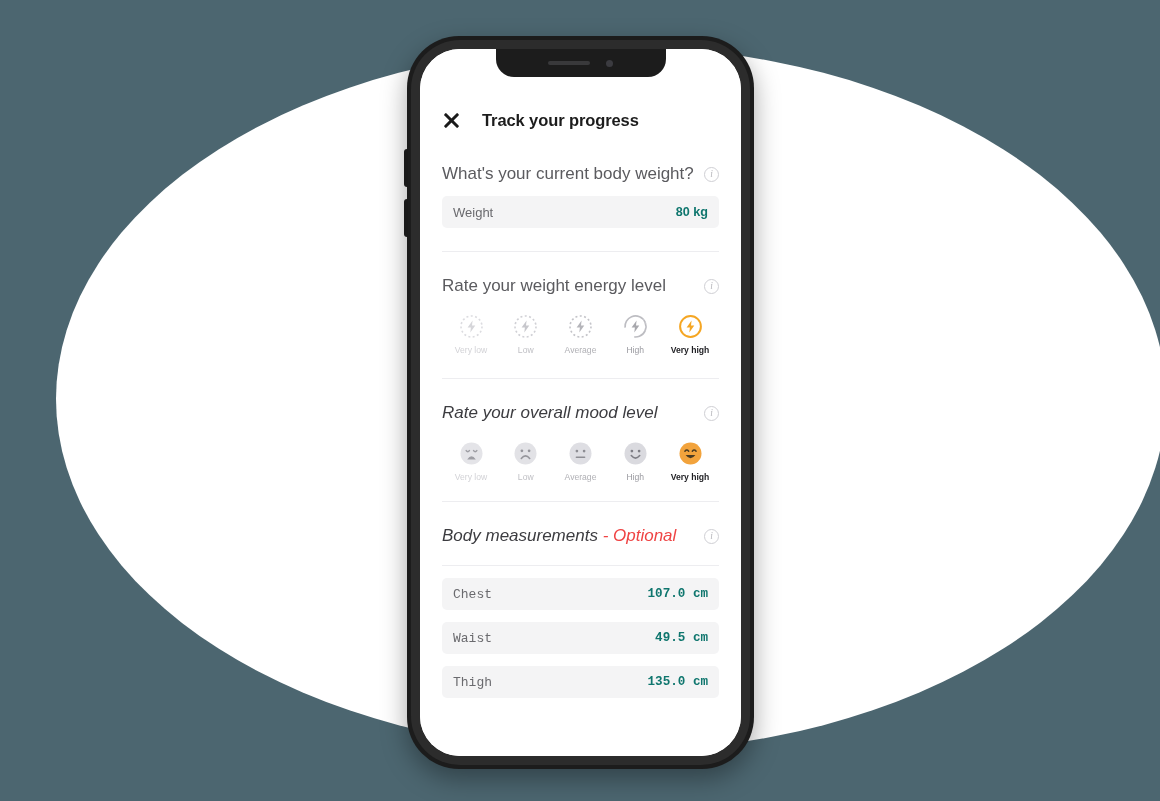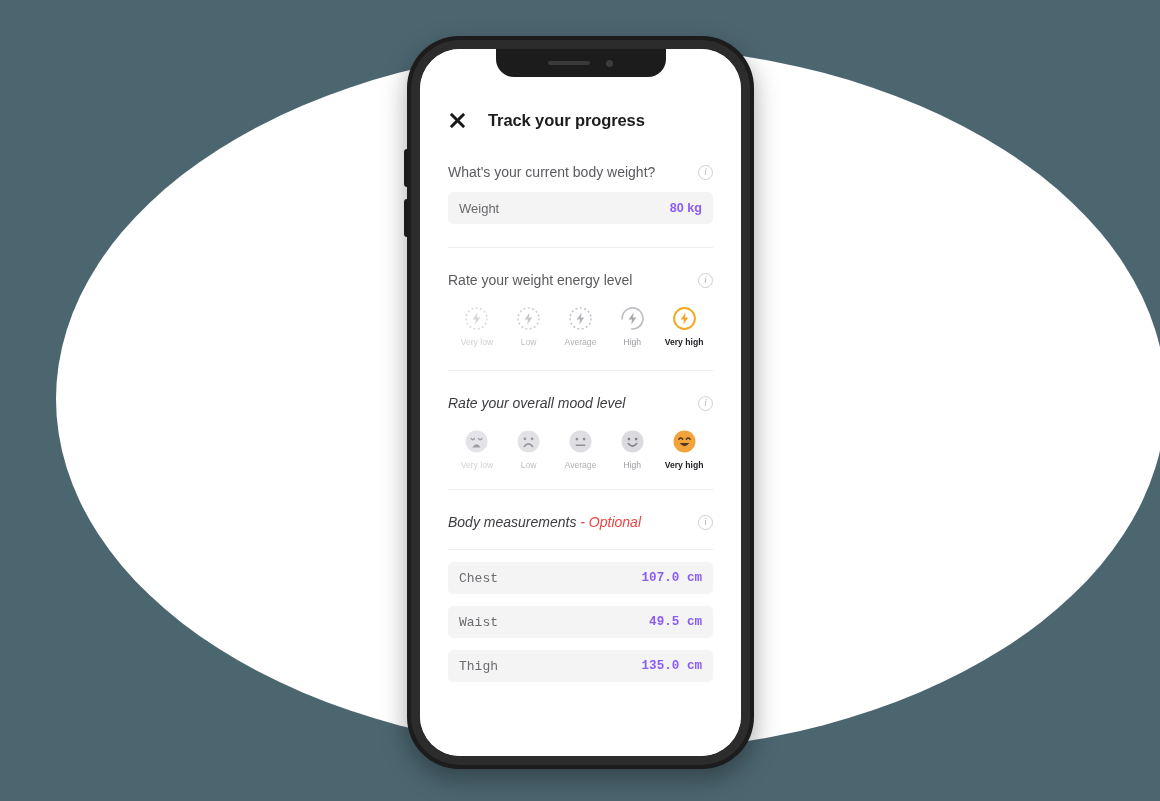--- a/index.html
+++ b/index.html
@@ -93,21 +93,21 @@
     width: 7px;
     height: 7px;
     border-radius: 50%;
     background: #3b3b40;
   }
 
   
   #app {
     position: absolute;
     inset: 0;
-    padding: 0 28px;
+    padding: 0 22px;
     background: #fff;
   }
 
   #app-header {
     display: flex;
     align-items: center;
     gap: 21px;
     padding-top: 62px;
     padding-bottom: 10px;
   }
@@ -136,21 +136,21 @@
   }
 
   
   .section-head {
     display: flex;
     align-items: center;
     justify-content: space-between;
     padding-top: 24px;
   }
   .section-title {
-    font-size: 14px;
+    font-size: 17px;
     color: #5b5b5f;
   }
   .section-title .optional {
     color: #ef4444;
   }
   .section-title.dark { color: #3c3c40; font-style: italic; }
 
   .info-icon {
     width: 15px; height: 15px;
     border-radius: 50%;
@@ -177,21 +177,21 @@
     justify-content: space-between;
     padding: 0 11px;
     cursor: pointer;
   }
   .value-row .row-label {
     font-size: 13px;
     color: #6a6a6e;
   }
   .value-row .row-value {
     font-size: 12.6px;
-    color: #8b5cf6;
+    color: #0f766e;
     font-weight: bold;
   }
 
   .divider {
     height: 1px;
     background: #ededf0;
     margin-top: 23px;
   }
   .divider.tight { margin-top: 19px; }
 

